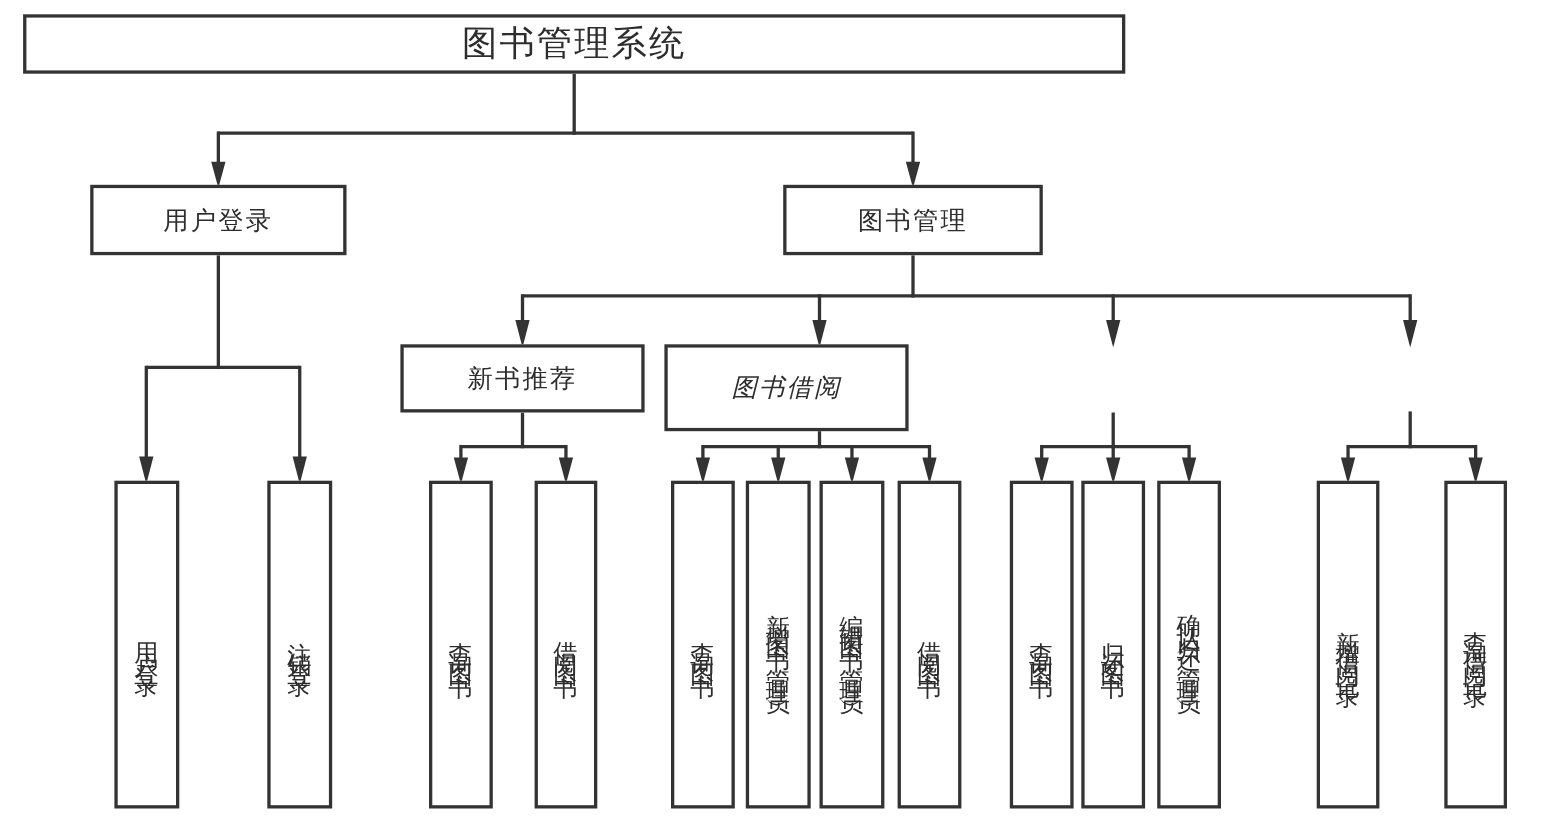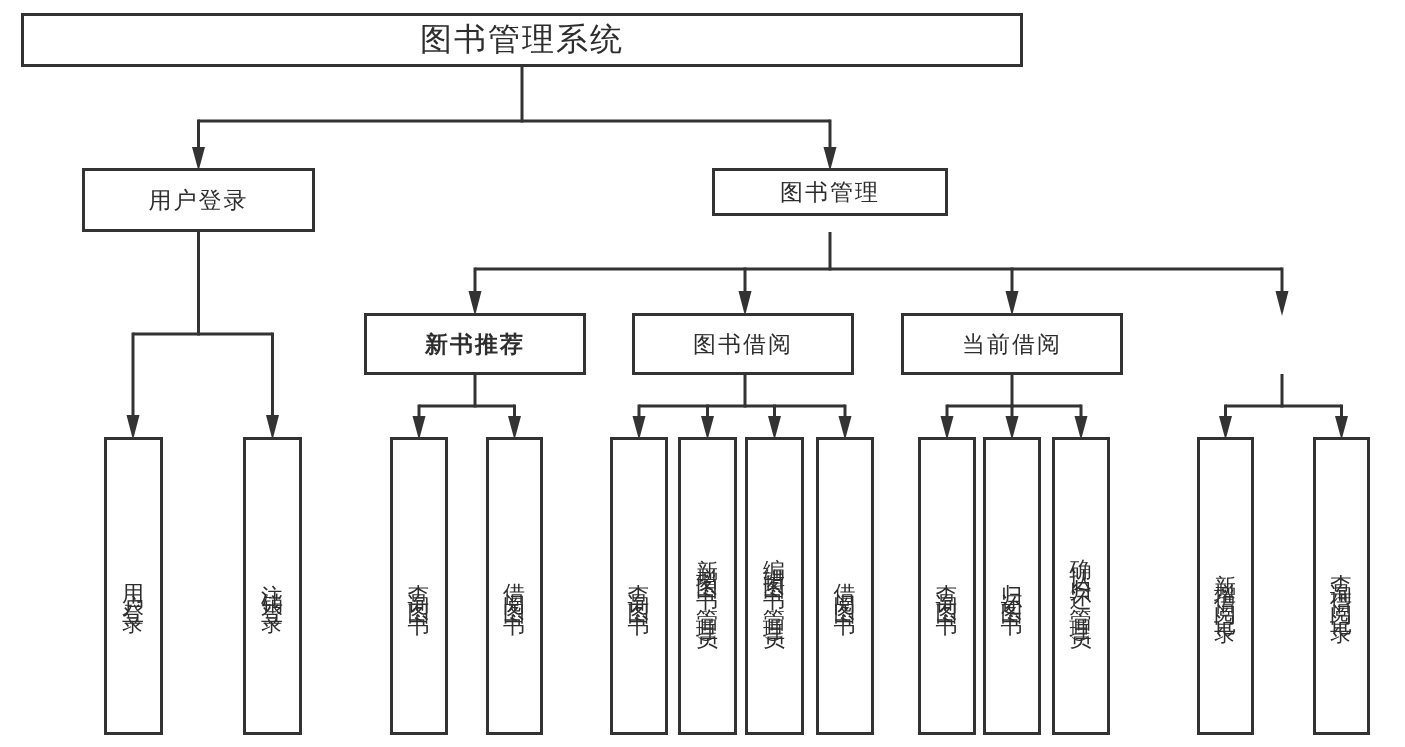--- a/index.html
+++ b/index.html
@@ -84,32 +84,29 @@
     <polygon points="1335,416 1348,416 1341.5,440"></polygon>
   </svg>
 
   <div class="box root" style="left:21px;top:13px;width:1002px;height:54px;">
     <span class="hlabel">图书管理系统</span>
   </div>
 
   <div class="box" style="left:82px;top:168px;width:233px;height:64px;">
     <span class="hlabel">用户登录</span>
   </div>
-  <div class="box" style="left:712px;top:168px;width:236px;height:48px;">
+  <div class="box" style="left:712px;top:168px;width:236px;height:64px;">
     <span class="hlabel">图书管理</span>
   </div>
 
-  <div class="box" style="left:364px;top:313px;width:222px;height:62px;font-weight:bold;">
+  <div class="box" style="left:364px;top:313px;width:222px;height:62px;">
     <span class="hlabel">新书推荐</span>
   </div>
-  <div class="box" style="left:632px;top:313px;width:222px;height:62px;">
+  <div class="box" style="left:604px;top:313px;width:222px;height:79px;font-style:italic;">
     <span class="hlabel">图书借阅</span>
-  </div>
-  <div class="box" style="left:901px;top:313px;width:222px;height:62px;">
-    <span class="hlabel">当前借阅</span>
   </div>
 
   <div class="box leaf" style="left:104px;top:437px;width:59px;height:298px;">
     <span class="vlabel">用户登录</span>
   </div>
   <div class="box leaf" style="left:243px;top:437px;width:59px;height:298px;">
     <span class="vlabel">注销登录</span>
   </div>
 
   <div class="box leaf" style="left:390px;top:437px;width:58px;height:298px;">

